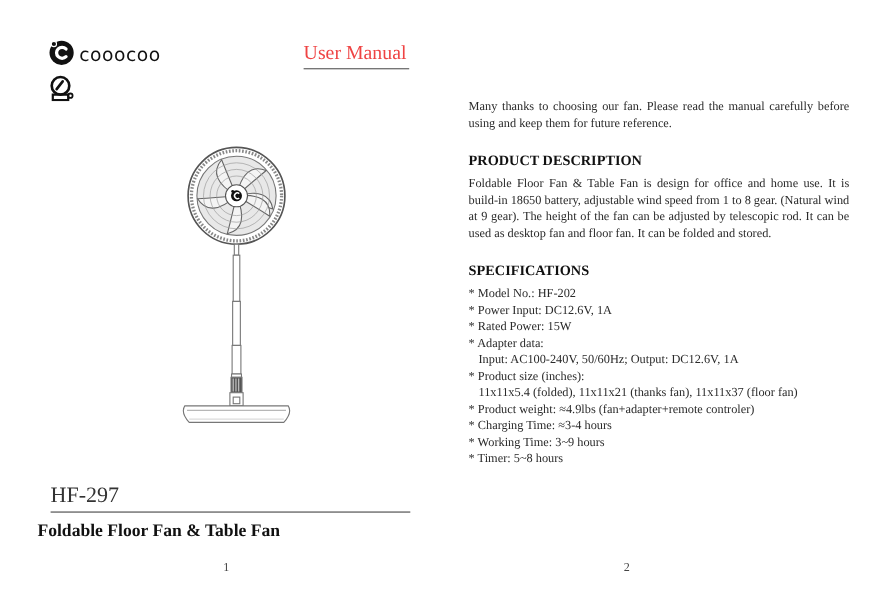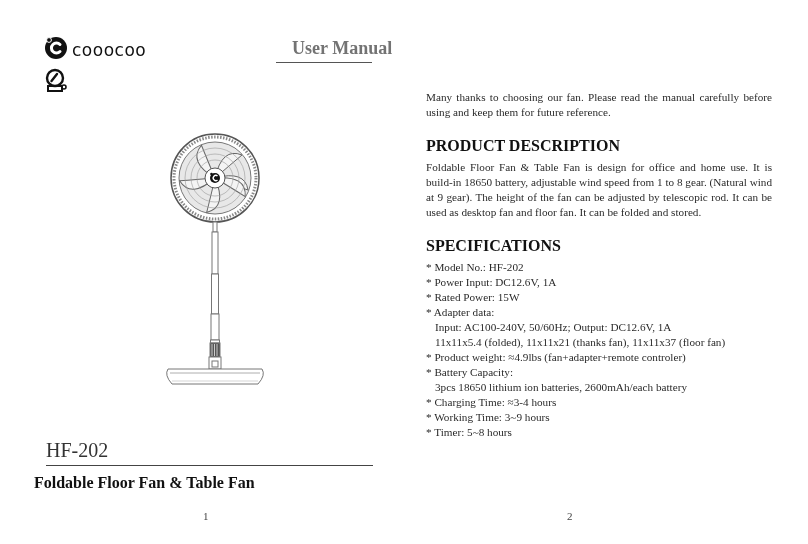--- a/index.html
+++ b/index.html
@@ -10,37 +10,37 @@
     .page-left { left: 0; width: 404px; }
     .page-right { left: 404px; width: 404px; }
 
     
     .logo-row { position: absolute; left: 44px; display: flex; align-items: flex-end; }
     .logo-coocoo { top: 36px; }
     .logo-comfier { top: 68px; }
     .logo-text { font-family: "DejaVu Sans", "Liberation Sans", sans-serif; font-size: 17px; letter-spacing: 0.5px; color: #111; margin-left: 4px; }
     .logo-text.bold { font-weight: bold; letter-spacing: 0.8px; }
 
-    .um-title { position: absolute; left: 292px; top: 38px; font-size: 18px; font-weight: bold; color: #737373; }
+    .um-title { position: absolute; left: 276px; top: 38px; font-size: 18px; font-weight: normal; color: #ef4444; }
     .um-rule { position: absolute; left: 276px; top: 62px; width: 96px; height: 1px; background: #555; }
 
     
     .fan-svg { position: absolute; left: 150px; top: 125px; }
 
     .model-label { position: absolute; left: 46px; top: 439px; font-size: 20px; color: #333; font-weight: normal; }
     .model-rule { position: absolute; left: 46px; top: 465px; width: 327px; height: 1px; background: #444; }
     .product-title { position: absolute; left: 34px; top: 474px; font-size: 16px; font-weight: bold; color: #111; }
     .page-num { position: absolute; top: 510px; font-size: 11px; color: #444; }
     .page-num.left { left: 203px; }
     .page-num.right { left: 163px; }
 
     
     .right-content { position: absolute; left: 22px; top: 90px; width: 346px; font-size: 11.2px; line-height: 15px; color: #2a2a2a; }
     .intro { text-align: justify; }
-    .section-heading { font-weight: bold; font-size: 16px; margin-top: 18px; margin-bottom: 7px; color: #111; }
+    .section-heading { font-weight: bold; font-size: 13px; margin-top: 18px; margin-bottom: 7px; color: #111; }
     .desc { text-align: justify; }
     .spec-list { list-style: none; }
     .spec-item { line-height: 15px; margin-bottom: 0; }
     .spec-main { display: block; }
     .spec-sub { display: block; padding-left: 9px; }
   </style>
 </head>
 <body>
 
 <div class="page page-left">
@@ -105,21 +105,21 @@
       <rect x="62" y="236" width="6" height="6"></rect>
     </g>
 
     <g>
       <path d="M18 244 L112 244 Q116 250 108 259 L22 259 Q14 250 18 244 Z" fill="#fff" stroke="#777" stroke-width="1"></path>
       <line x1="20" y1="248" x2="110" y2="248" stroke="#999" stroke-width="0.8"></line>
       <line x1="22" y1="256" x2="108" y2="256" stroke="#bbb" stroke-width="0.6"></line>
     </g>
   </svg>
 
-  <div class="model-label">HF-202</div>
+  <div class="model-label">HF-297</div>
   <div class="model-rule"></div>
   <div class="product-title">Foldable Floor Fan &amp; Table Fan</div>
   <div class="page-num left">1</div>
 </div>
 
 <div class="page page-right">
   <div class="right-content">
     <p class="intro">Many thanks to choosing our fan. Please read the manual carefully before using and keep them for future reference.</p>
 
     <div class="section-heading">PRODUCT DESCRIPTION</div>
@@ -134,28 +134,25 @@
         <span class="spec-main">* Power Input: DC12.6V, 1A</span>
       </li>
       <li class="spec-item">
         <span class="spec-main">* Rated Power: 15W</span>
       </li>
       <li class="spec-item">
         <span class="spec-main">* Adapter data:</span>
         <span class="spec-sub">Input: AC100-240V, 50/60Hz; Output: DC12.6V, 1A</span>
       </li>
       <li class="spec-item">
+        <span class="spec-main">* Product size (inches):</span>
         <span class="spec-sub">11x11x5.4 (folded), 11x11x21 (thanks fan), 11x11x37 (floor fan)</span>
       </li>
       <li class="spec-item">
         <span class="spec-main">* Product weight: ≈4.9lbs (fan+adapter+remote controler)</span>
-      </li>
-      <li class="spec-item">
-        <span class="spec-main">* Battery Capacity:</span>
-        <span class="spec-sub">3pcs 18650 lithium ion batteries, 2600mAh/each battery</span>
       </li>
       <li class="spec-item">
         <span class="spec-main">* Charging Time: ≈3-4 hours</span>
       </li>
       <li class="spec-item">
         <span class="spec-main">* Working Time: 3~9 hours</span>
       </li>
       <li class="spec-item">
         <span class="spec-main">* Timer: 5~8 hours</span>
       </li>

